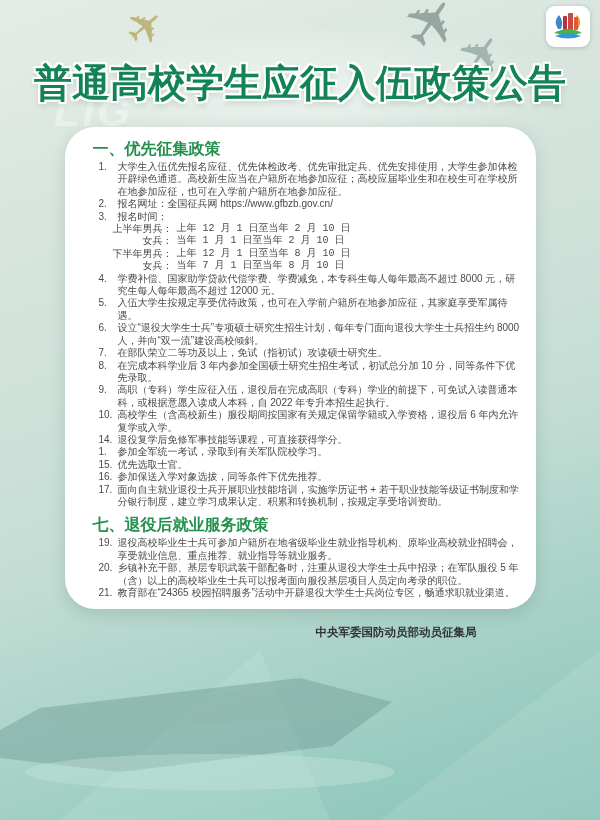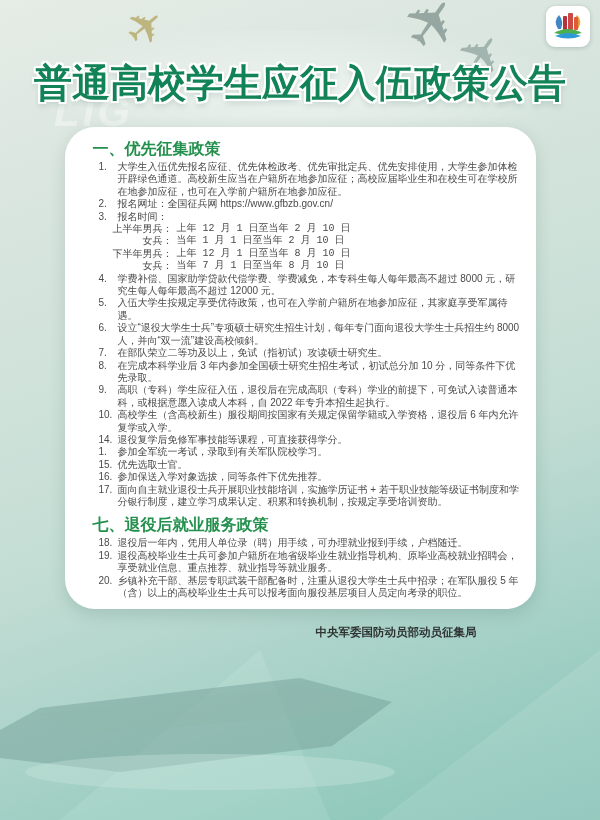--- a/index.html
+++ b/index.html
@@ -191,31 +191,31 @@
         </div>
         <div class="section">
           <div class="item">
             <span class="num">17.</span>
             <span class="txt">面向自主就业退役士兵开展职业技能培训，实施学历证书 + 若干职业技能等级证书制度和学分银行制度，建立学习成果认定、积累和转换机制，按规定享受培训资助。</span>
           </div>
         </div>
         <div class="section">
           <div class="sec-heading">七、退役后就业服务政策</div>
           <div class="item">
-            <span class="num">18.</span>
-            <span class="txt">退役后一年内，凭用人单位录（聘）用手续，可办理就业报到手续，户档随迁。</span>
-          </div>
-          <div class="item">
             <span class="num">19.</span>
             <span class="txt">退役高校毕业生士兵可参加户籍所在地省级毕业生就业指导机构、原毕业高校就业招聘会，享受就业信息、重点推荐、就业指导等就业服务。</span>
           </div>
           <div class="item">
             <span class="num">20.</span>
             <span class="txt">乡镇补充干部、基层专职武装干部配备时，注重从退役大学生士兵中招录；在军队服役 5 年（含）以上的高校毕业生士兵可以报考面向服役基层项目人员定向考录的职位。</span>
           </div>
+          <div class="item">
+            <span class="num">21.</span>
+            <span class="txt">教育部在“24365 校园招聘服务”活动中开辟退役大学生士兵岗位专区，畅通求职就业渠道。</span>
+          </div>
         </div>
       </div>
   </div>
 
   <div class="footer">
     <div>中央军委国防动员部动员征集局</div>
 
   </div>
 
 </div>

